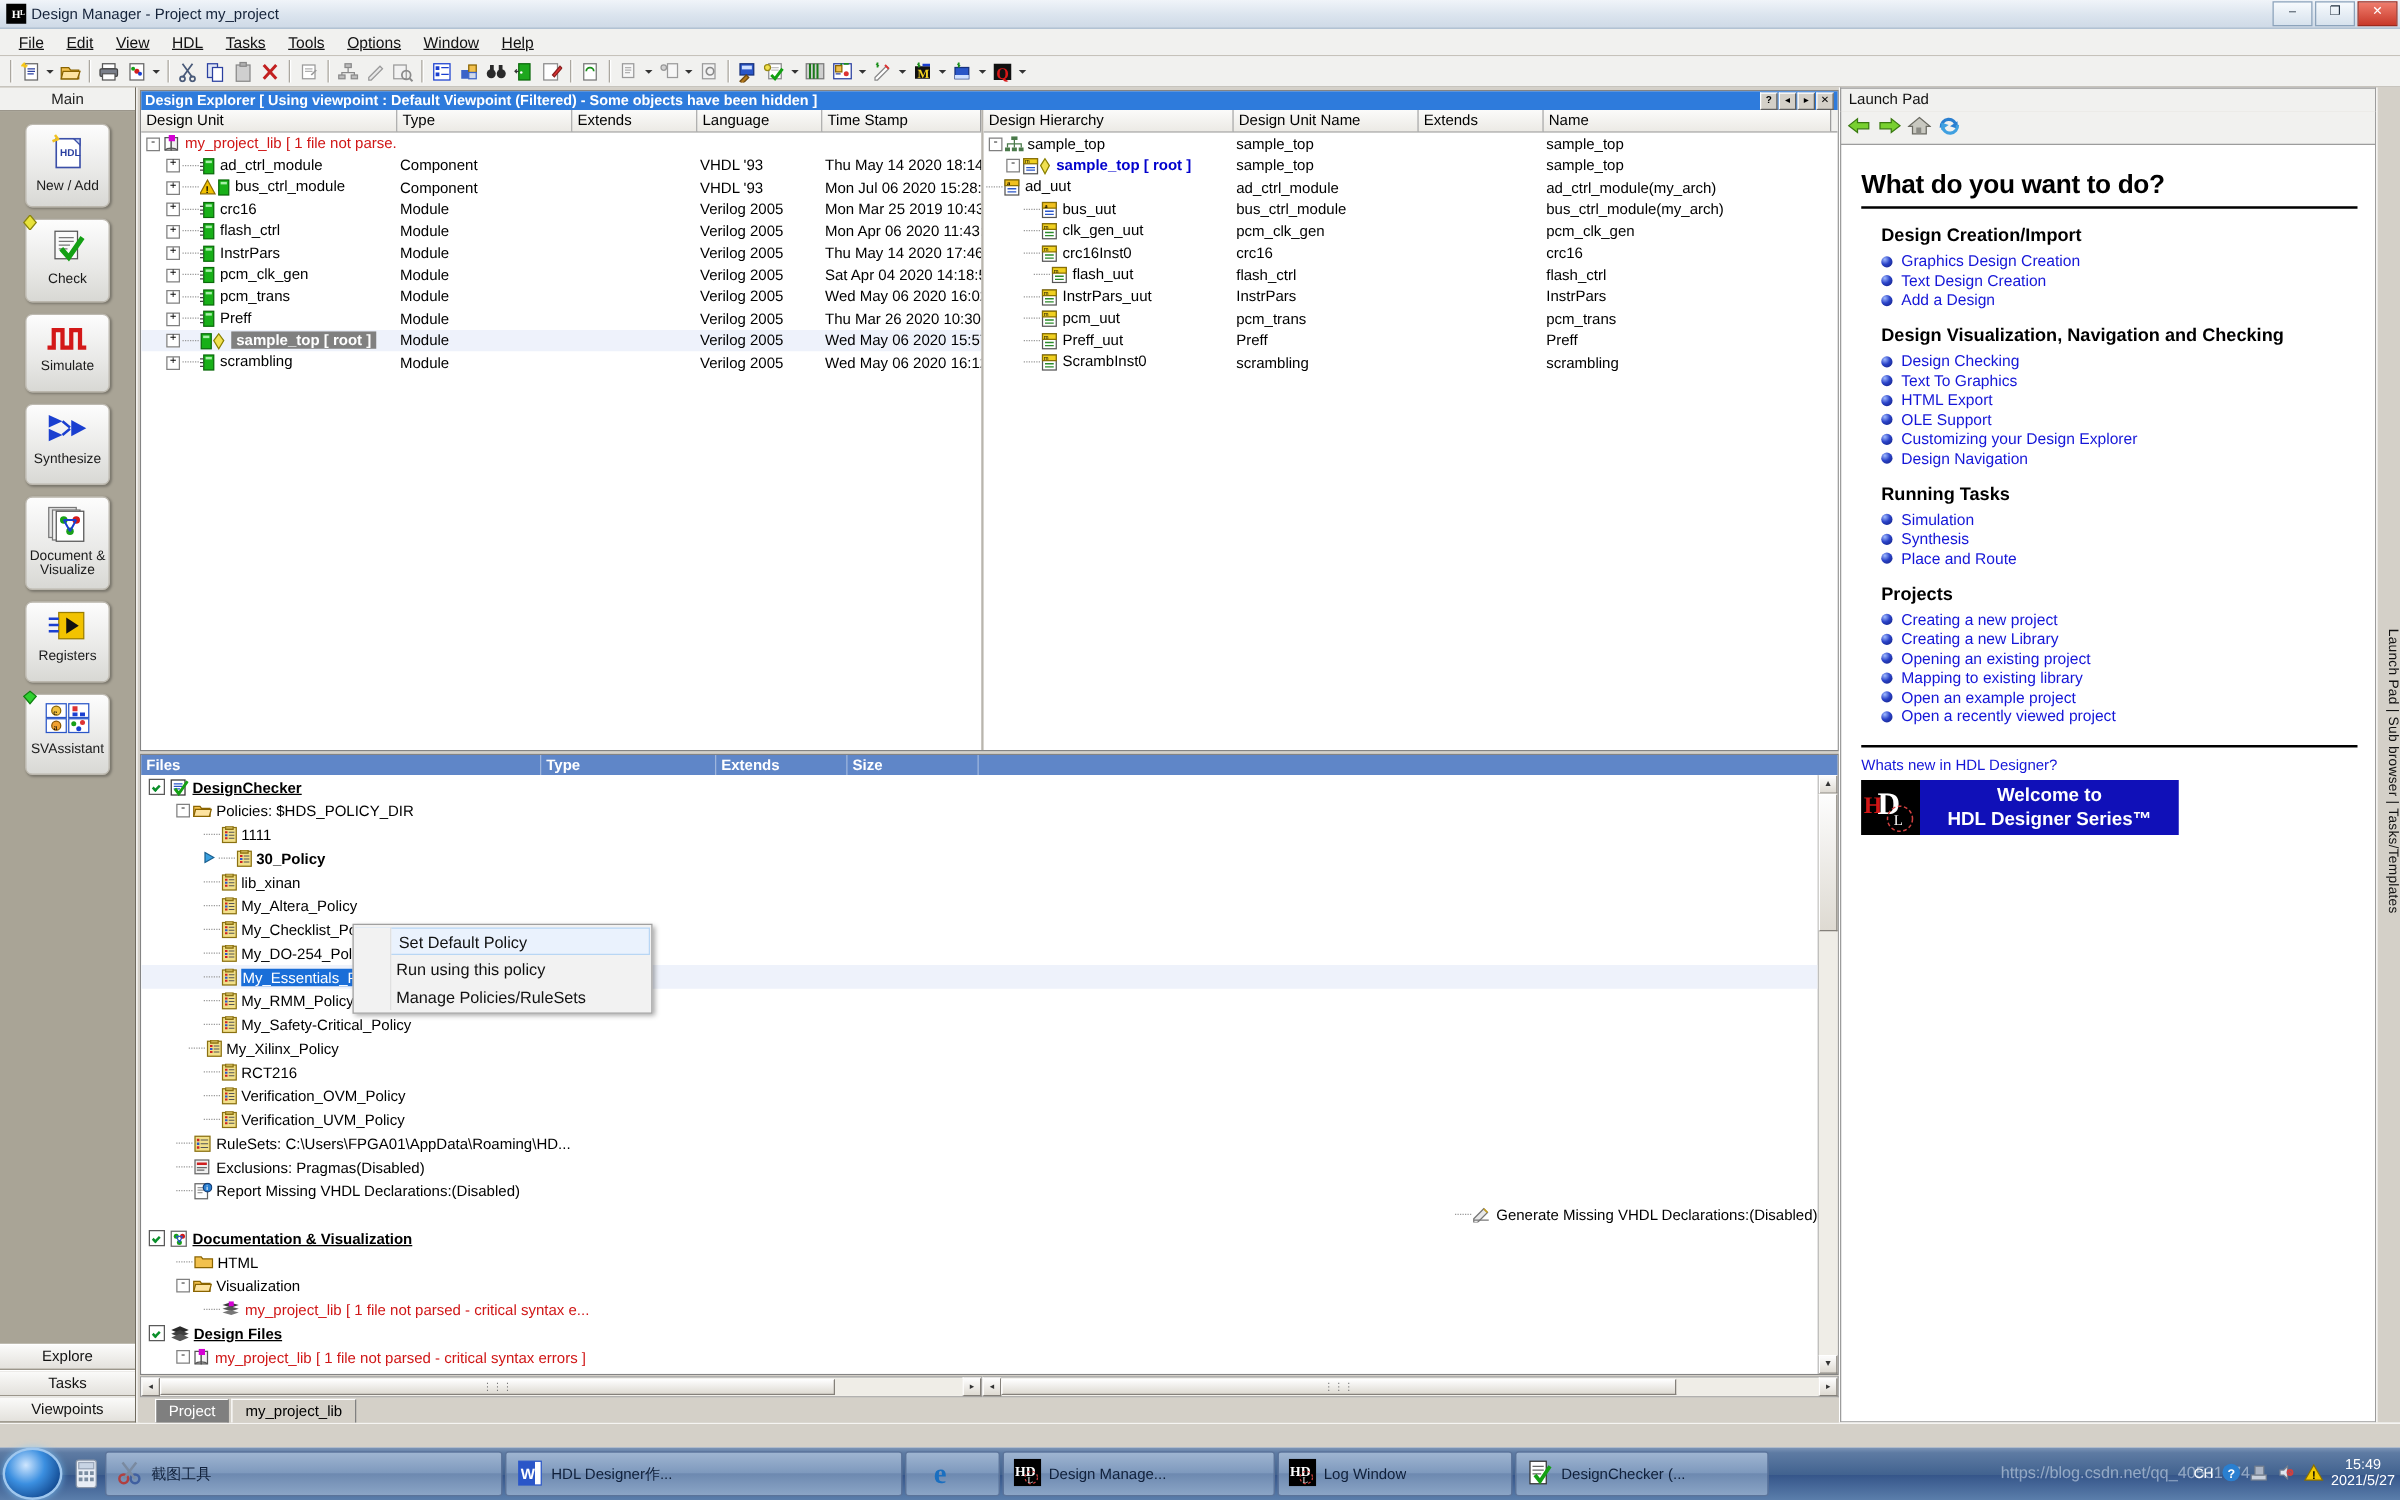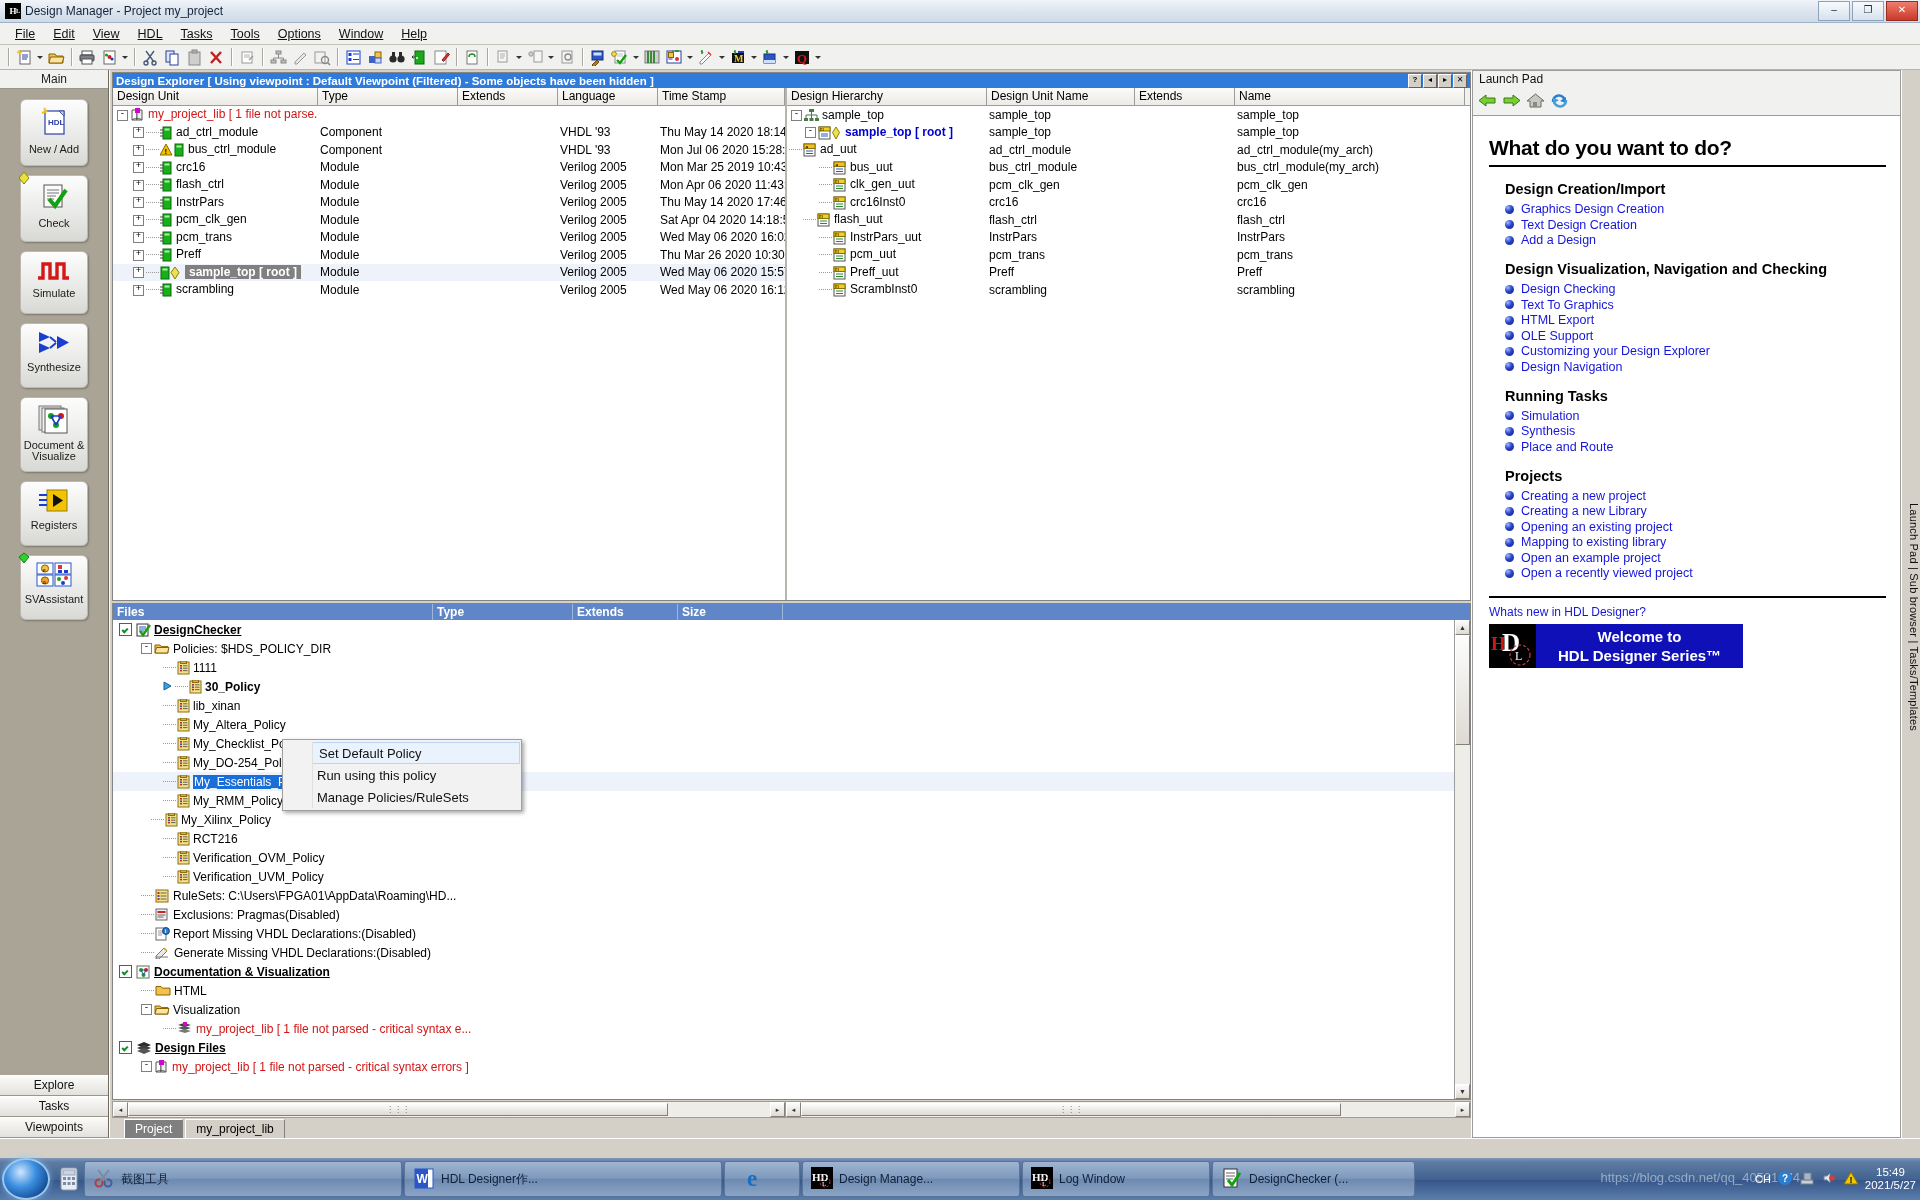--- a/index.html
+++ b/index.html
@@ -785,21 +785,21 @@
                           <rect x="1" y="1" width="11" height="4.5" fill="#f0d020" stroke="#8a7000"></rect>
                           <text x="2" y="5" font-size="4.6" font-family="sans-serif">m</text>
                           <path d="M3 8h7M3 10.5h7" stroke="#2a8a2a" stroke-width="1.1"></path>
                         </svg>
                       </span><span>crc16Inst0</span></div>
                     <div class="cell" style="width: 148px;">crc16</div>
                     <div class="cell" style="width: 100px;"></div>
                     <div class="cell" style="width: 230px;">crc16</div>
                   </div>
                   <div class="row">
-                    <div class="cell" style="width: 200px; padding-left: 16px;"><span class="dots"></span><span style="display: inline-flex; vertical-align: middle; margin-right: 3px;">
+                    <div class="cell" style="width: 200px; padding-left: 40px;"><span class="dots"></span><span style="display: inline-flex; vertical-align: middle; margin-right: 3px;">
                         <svg width="14" height="14">
                           <rect x="1" y="1" width="11" height="12" fill="#fff" stroke="#555"></rect>
                           <rect x="1" y="1" width="11" height="4.5" fill="#f0d020" stroke="#8a7000"></rect>
                           <text x="2" y="5" font-size="4.6" font-family="sans-serif">m</text>
                           <path d="M3 8h7M3 10.5h7" stroke="#2a8a2a" stroke-width="1.1"></path>
                         </svg>
                       </span><span>flash_uut</span></div>
                     <div class="cell" style="width: 148px;">flash_ctrl</div>
                     <div class="cell" style="width: 100px;"></div>
                     <div class="cell" style="width: 230px;">flash_ctrl</div>
@@ -999,74 +999,88 @@
                       <rect x="1" y="1" width="11" height="12" fill="#f2e08a" stroke="#8a7010"></rect>
                       <rect x="3.5" y="0" width="6" height="2.5" fill="#c8b050" stroke="#8a7010"></rect>
                       <rect x="3" y="4" width="2" height="1.6" fill="#d02020"></rect>
                       <rect x="3" y="6.4" width="2" height="1.6" fill="#2a56c8"></rect>
                       <rect x="3" y="8.8" width="2" height="1.6" fill="#d02020"></rect>
                       <path d="M6 4.8h4.5M6 7.2h4.5M6 9.6h4.5" stroke="#555" stroke-width=".9"></path>
                     </svg>
                   </span>
                   <span>My_RMM_Policy</span>
                 </div>
-                <div class="frow" style="padding-left: 38px;">
+                <div class="frow" style="padding-left: 50px;">
                   <span class="dots"></span>
                   <span style="display: inline-flex; vertical-align: middle; margin-right: 3px;">
                     <svg width="13" height="14">
                       <rect x="1" y="1" width="11" height="12" fill="#f2e08a" stroke="#8a7010"></rect>
                       <rect x="3.5" y="0" width="6" height="2.5" fill="#c8b050" stroke="#8a7010"></rect>
                       <rect x="3" y="4" width="2" height="1.6" fill="#d02020"></rect>
                       <rect x="3" y="6.4" width="2" height="1.6" fill="#2a56c8"></rect>
                       <rect x="3" y="8.8" width="2" height="1.6" fill="#d02020"></rect>
                       <path d="M6 4.8h4.5M6 7.2h4.5M6 9.6h4.5" stroke="#555" stroke-width=".9"></path>
                     </svg>
                   </span>
-                  <span>My_Xilinx_Policy</span>
-                </div>
-                <div class="frow" style="padding-left: 50px;">
+                  <span>My_Safety-Critical_Policy</span>
+                </div>
+                <div class="frow" style="padding-left: 38px;">
                   <span class="dots"></span>
                   <span style="display: inline-flex; vertical-align: middle; margin-right: 3px;">
                     <svg width="13" height="14">
                       <rect x="1" y="1" width="11" height="12" fill="#f2e08a" stroke="#8a7010"></rect>
                       <rect x="3.5" y="0" width="6" height="2.5" fill="#c8b050" stroke="#8a7010"></rect>
                       <rect x="3" y="4" width="2" height="1.6" fill="#d02020"></rect>
                       <rect x="3" y="6.4" width="2" height="1.6" fill="#2a56c8"></rect>
                       <rect x="3" y="8.8" width="2" height="1.6" fill="#d02020"></rect>
                       <path d="M6 4.8h4.5M6 7.2h4.5M6 9.6h4.5" stroke="#555" stroke-width=".9"></path>
                     </svg>
                   </span>
-                  <span>RCT216</span>
+                  <span>My_Xilinx_Policy</span>
                 </div>
                 <div class="frow" style="padding-left: 50px;">
                   <span class="dots"></span>
                   <span style="display: inline-flex; vertical-align: middle; margin-right: 3px;">
                     <svg width="13" height="14">
                       <rect x="1" y="1" width="11" height="12" fill="#f2e08a" stroke="#8a7010"></rect>
                       <rect x="3.5" y="0" width="6" height="2.5" fill="#c8b050" stroke="#8a7010"></rect>
                       <rect x="3" y="4" width="2" height="1.6" fill="#d02020"></rect>
                       <rect x="3" y="6.4" width="2" height="1.6" fill="#2a56c8"></rect>
                       <rect x="3" y="8.8" width="2" height="1.6" fill="#d02020"></rect>
                       <path d="M6 4.8h4.5M6 7.2h4.5M6 9.6h4.5" stroke="#555" stroke-width=".9"></path>
                     </svg>
                   </span>
-                  <span>Verification_OVM_Policy</span>
+                  <span>RCT216</span>
                 </div>
                 <div class="frow" style="padding-left: 50px;">
                   <span class="dots"></span>
                   <span style="display: inline-flex; vertical-align: middle; margin-right: 3px;">
                     <svg width="13" height="14">
                       <rect x="1" y="1" width="11" height="12" fill="#f2e08a" stroke="#8a7010"></rect>
                       <rect x="3.5" y="0" width="6" height="2.5" fill="#c8b050" stroke="#8a7010"></rect>
                       <rect x="3" y="4" width="2" height="1.6" fill="#d02020"></rect>
                       <rect x="3" y="6.4" width="2" height="1.6" fill="#2a56c8"></rect>
                       <rect x="3" y="8.8" width="2" height="1.6" fill="#d02020"></rect>
                       <path d="M6 4.8h4.5M6 7.2h4.5M6 9.6h4.5" stroke="#555" stroke-width=".9"></path>
                     </svg>
                   </span>
+                  <span>Verification_OVM_Policy</span>
+                </div>
+                <div class="frow" style="padding-left: 50px;">
+                  <span class="dots"></span>
+                  <span style="display: inline-flex; vertical-align: middle; margin-right: 3px;">
+                    <svg width="13" height="14">
+                      <rect x="1" y="1" width="11" height="12" fill="#f2e08a" stroke="#8a7010"></rect>
+                      <rect x="3.5" y="0" width="6" height="2.5" fill="#c8b050" stroke="#8a7010"></rect>
+                      <rect x="3" y="4" width="2" height="1.6" fill="#d02020"></rect>
+                      <rect x="3" y="6.4" width="2" height="1.6" fill="#2a56c8"></rect>
+                      <rect x="3" y="8.8" width="2" height="1.6" fill="#d02020"></rect>
+                      <path d="M6 4.8h4.5M6 7.2h4.5M6 9.6h4.5" stroke="#555" stroke-width=".9"></path>
+                    </svg>
+                  </span>
                   <span>Verification_UVM_Policy</span>
                 </div>
                 <div class="frow" style="padding-left: 28px;">
                   <span class="dots"></span>
                   <span style="display: inline-flex; vertical-align: middle; margin-right: 3px;">
                     <svg width="15" height="14">
                       <rect x="1" y="1" width="12" height="12" fill="#f2e08a" stroke="#8a7010"></rect>
                       <rect x="2.5" y="3" width="2" height="2" fill="#d02020"></rect>
                       <rect x="2.5" y="6" width="2" height="2" fill="#2a56c8"></rect>
                       <rect x="2.5" y="9" width="2" height="2" fill="#d02020"></rect>
@@ -1091,21 +1105,21 @@
                   <span style="display: inline-flex; vertical-align: middle; margin-right: 3px;">
                     <svg width="15" height="14">
                       <rect x="1" y="1" width="10" height="12" fill="#fff" stroke="#666"></rect>
                       <path d="M3 4h6M3 6h6M3 8h4" stroke="#999"></path>
                       <circle cx="11" cy="4" r="3.4" fill="#2a7fd0" stroke="#15407a"></circle>
                       <text x="10" y="6" font-size="5" fill="#fff" font-family="sans-serif" font-weight="bold">i</text>
                     </svg>
                   </span>
                   <span>Report Missing VHDL Declarations:(Disabled)</span>
                 </div>
-                <div class="frow" style="padding-left: 28px;">
+                <div class="frow" style="padding-left: 28px; justify-content: flex-end;">
                   <span class="dots"></span>
                   <span style="display: inline-flex; vertical-align: middle; margin-right: 3px;">
                     <svg width="16" height="13">
                       <path d="M1 10l8-8 3 3-8 8H1z" fill="#e8e8e8" stroke="#777"></path>
                       <path d="M9 2l3 3" stroke="#c8a020" stroke-width="1.4"></path>
                       <path d="M1 11h12" stroke="#777"></path>
                     </svg>
                   </span>
                   <span>Generate Missing VHDL Declarations:(Disabled)</span>
                 </div>

